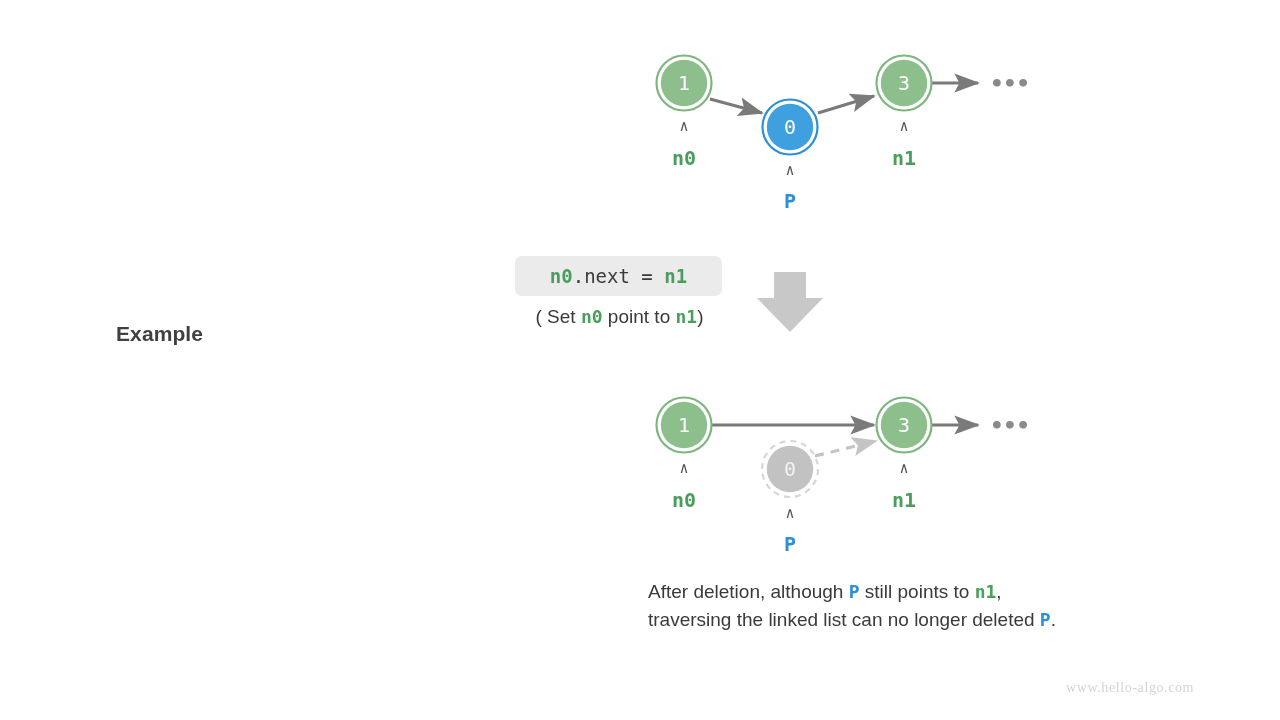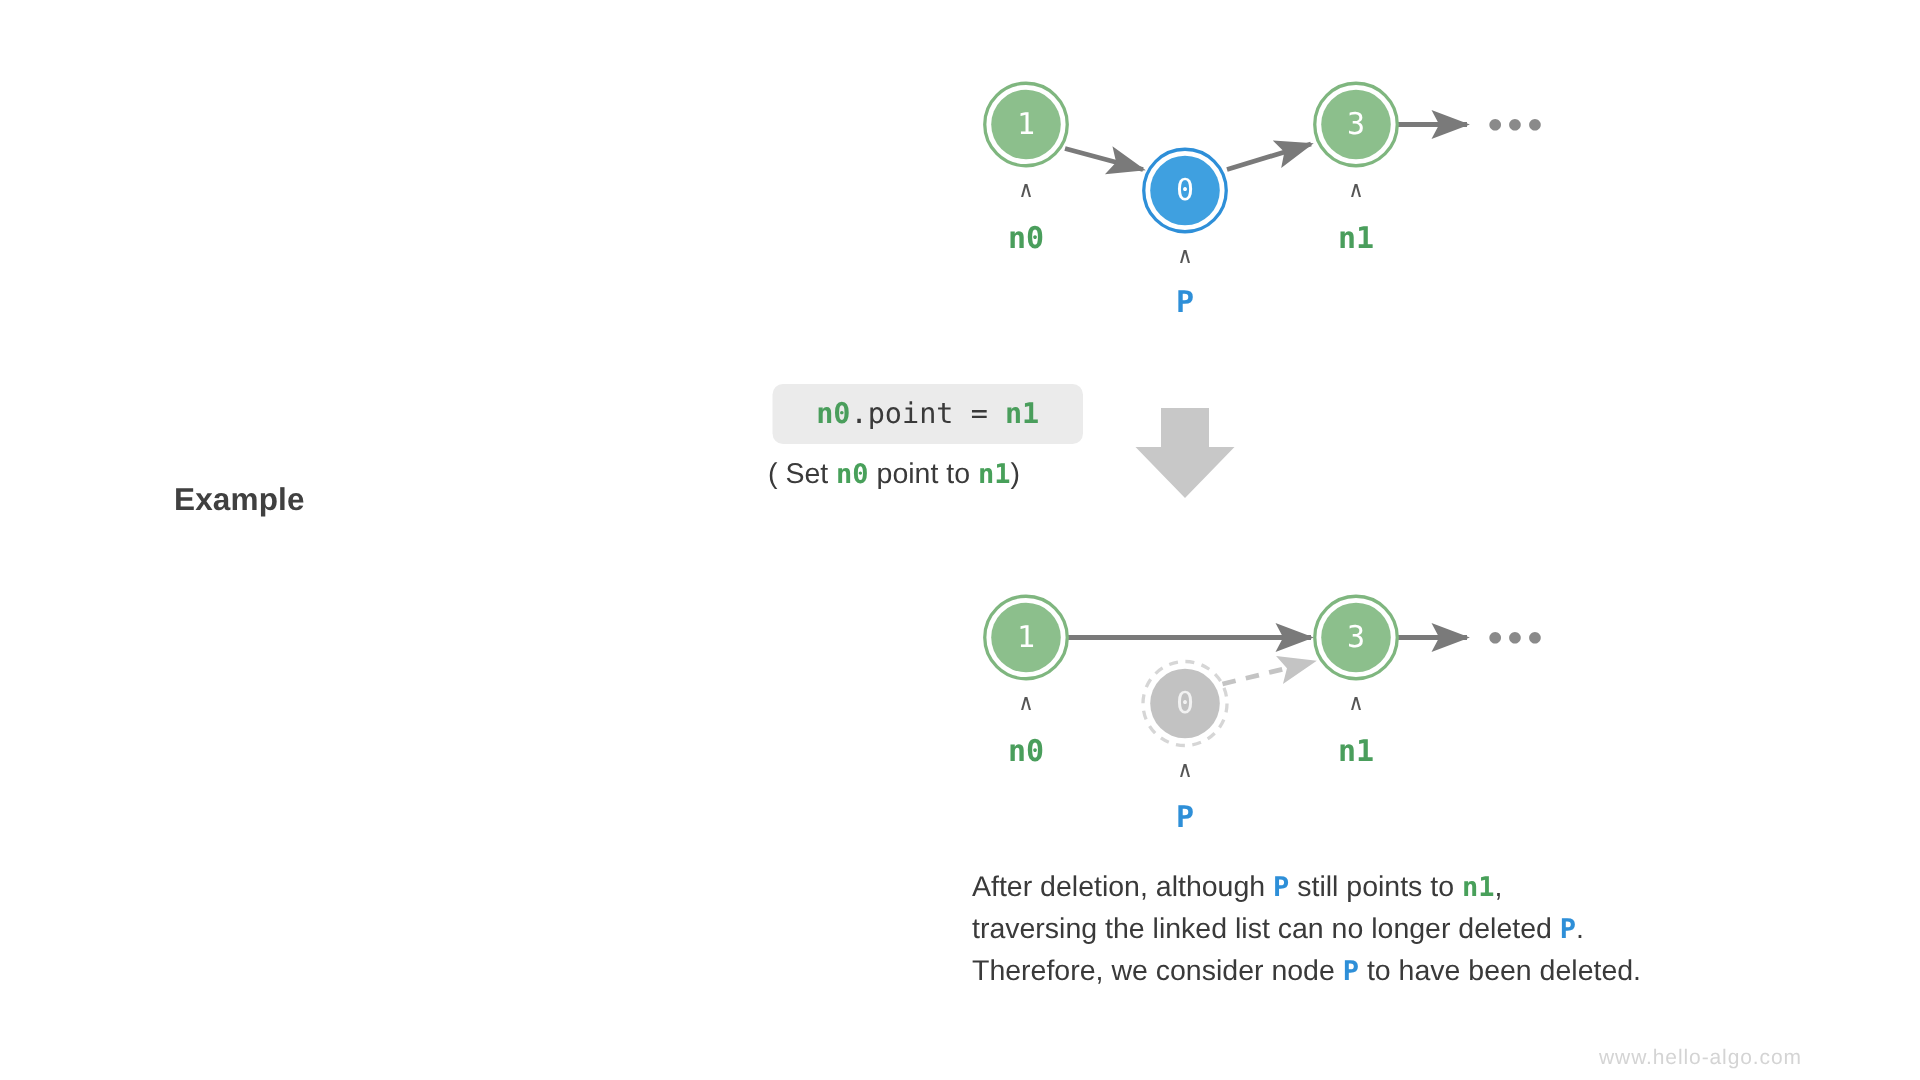--- a/index.html
+++ b/index.html
@@ -64,21 +64,21 @@
     font-size: 19px;
     color: #3a3a3a;
     white-space: pre;
   }
   .code-pill .g { color: #4a9e5c; font-weight: bold; }
   .code-caption {
     position: absolute;
     left: 512px;
     top: 306px;
     width: 215px;
-    text-align: left;
+    text-align: center;
     font-size: 19px;
     color: #3a3a3a;
     white-space: nowrap;
   }
 
   
   .bottom-caption {
     position: absolute;
     left: 648px;
     top: 578px;
@@ -86,25 +86,24 @@
     line-height: 28px;
     color: #3a3a3a;
     white-space: nowrap;
   }
 
   
   .watermark {
     position: absolute;
     left: 1066px;
     top: 680px;
-    font-family: Liberation Sans, sans-serif;
+    font-family: Liberation Serif, serif;
     font-size: 14px;
     color: #d4d4d4;
     letter-spacing: .6px;
-    margin-top: 16px;
   }
 
   
   text { font-family: "Liberation Sans", sans-serif; }
   .node-val {
     font-family: "DejaVu Sans Mono", monospace;
     font-size: 20px;
     fill: #ffffff;
     text-anchor: middle;
     dominant-baseline: middle;
@@ -218,34 +217,31 @@
       <text class="ptr-label ptr-green" x="904" y="507">n1</text>
 
       <text class="ellipsis-dots" x="1010" y="433">•••</text>
     </g>
   </svg>
 
   <div class="example-title">Example</div>
 
 
   <div class="code-pill">
-    <span class="g">n0</span><span>.point = </span><span class="g">n1</span>
+    <span class="g">n0</span><span>.next = </span><span class="g">n1</span>
   </div>
 
   <div class="code-caption">
     <span>( Set </span><span class="tok-n">n0</span><span> point to </span><span class="tok-n">n1</span><span>)</span>
   </div>
 
   <div class="bottom-caption">
     <div>
       <span>After deletion, although </span><span class="tok-p">P</span><span> still points to </span><span class="tok-n">n1</span><span>,</span>
     </div>
     <div>
       <span>traversing the linked list can no longer deleted </span><span class="tok-p">P</span><span>.</span>
     </div>
-    <div>
-      <span>Therefore, we consider node </span><span class="tok-p">P</span><span> to have been deleted.</span>
-    </div>
   </div>
 
   <div class="watermark">www.hello-algo.com</div>
 
 </div>
 
 </body></html>

